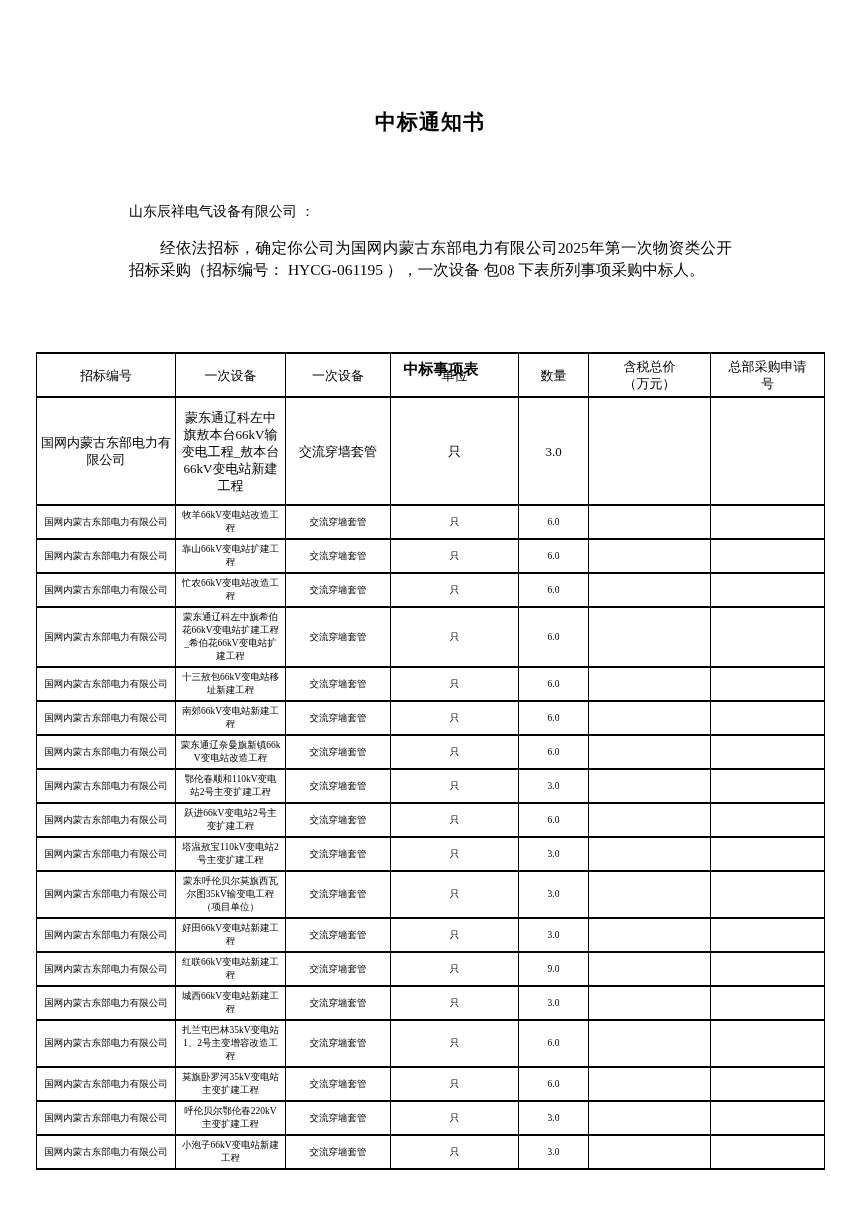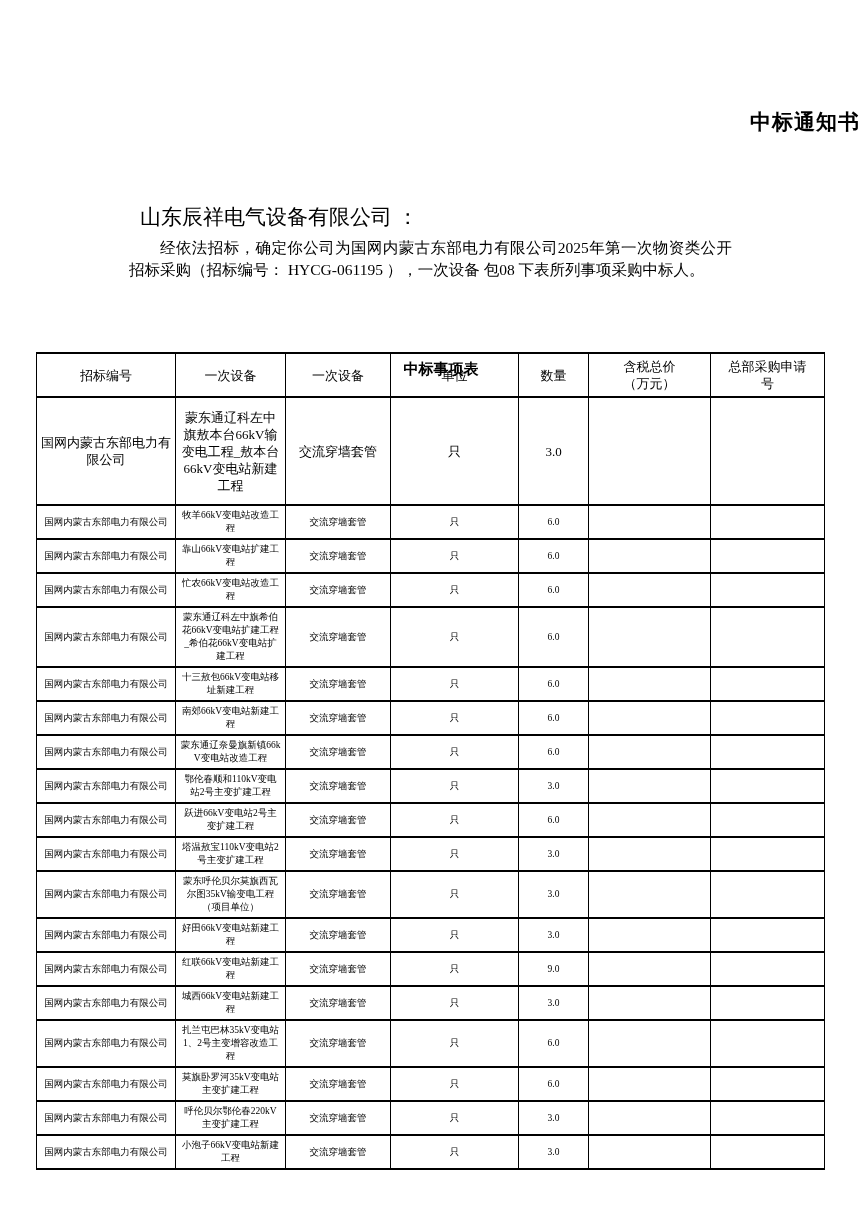--- a/index.html
+++ b/index.html
@@ -15,30 +15,30 @@
     color: #000000;
     font-family: "Liberation Serif", "DejaVu Serif", serif;
     overflow: hidden;
   }
   .doc-title {
     position: absolute;
     top: 108px;
     left: 0;
     width: 100%;
     margin: 0;
-    text-align: right;
+    text-align: center;
     font-size: 21px;
     font-weight: 700;
     letter-spacing: 1px;
   }
   .recipient {
     position: absolute;
     top: 203px;
-    left: 140px;
-    font-size: 21px;
+    left: 129px;
+    font-size: 14px;
   }
   .body-para {
     position: absolute;
     top: 237px;
     left: 129px;
     width: 603px;
     margin: 0;
     font-size: 15.5px;
     line-height: 22px;
     text-align: justify;

